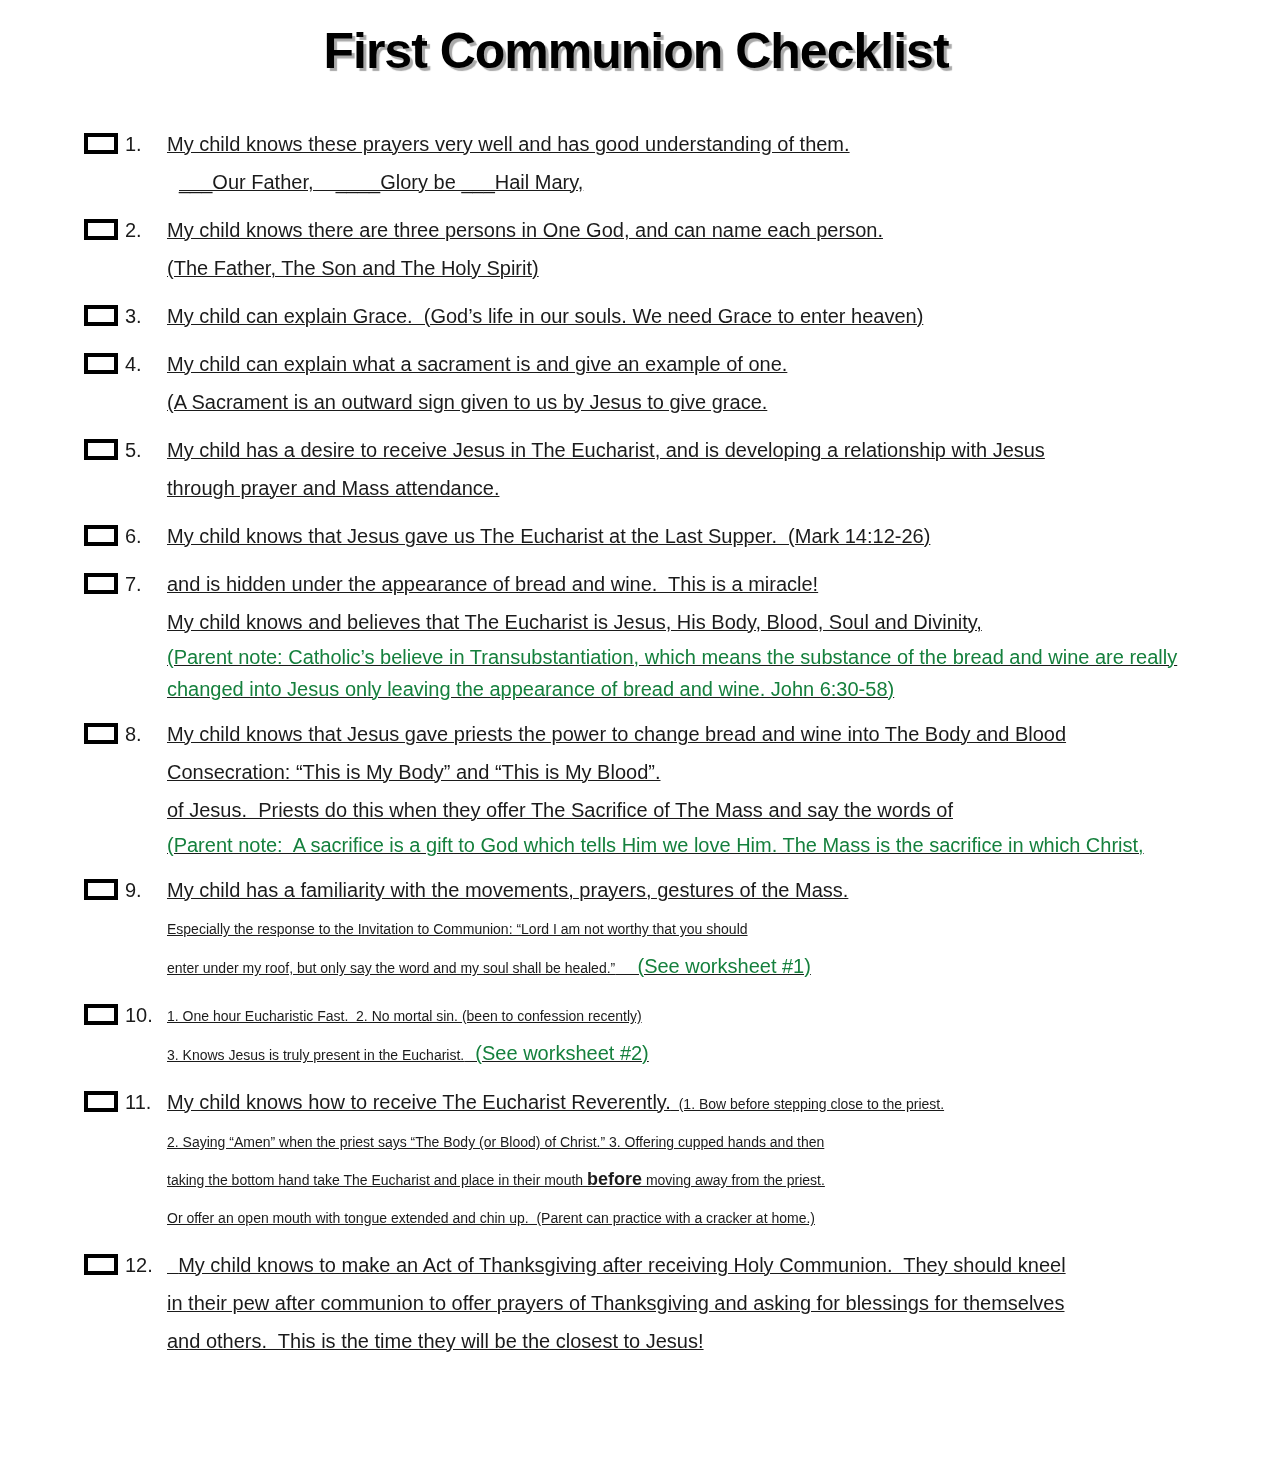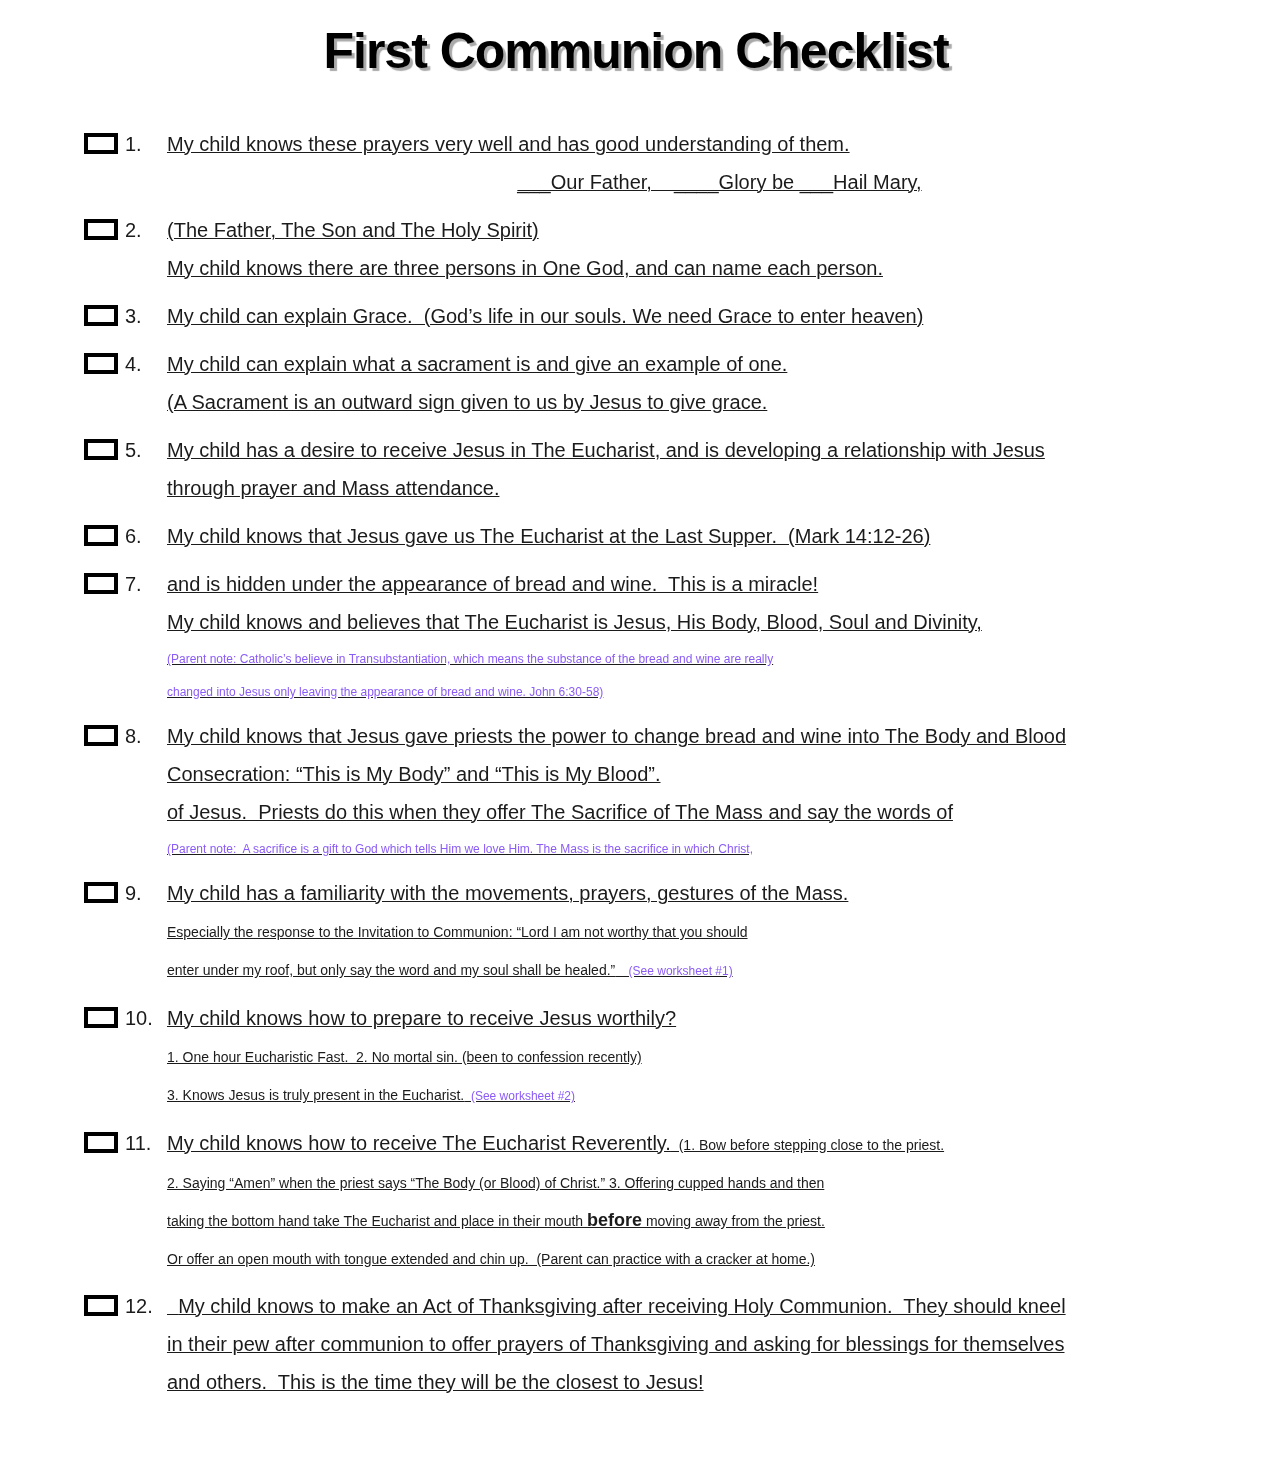--- a/index.html
+++ b/index.html
@@ -59,46 +59,46 @@
   .item-lines {
     flex: 1 1 auto;
     min-width: 0;
   }
   .line {
     line-height: 37px;
     white-space: pre-wrap;
     text-decoration: underline;
   }
   .line.small-line { line-height: 31px; }
-  .line.indent { padding-left: 12px; text-align: center; }
+  .line.indent { padding-left: 12px; }
   .seg-main        { font-size: 20px; }
   .seg-medium      { font-size: 14px; }
   .seg-medium-bold { font-size: 18px; font-weight: 700; }
-  .seg-small       { font-size: 12px; color: #8b5cf6; }
+  .seg-small       { font-size: 20px; color: #15803d; }
 </style>
 </head>
 <body>
 
 <div class="page">
   <h1 class="title">First Communion Checklist</h1>
   <div class="checklist">
       <div class="item">
         <span class="item-checkbox" role="checkbox" aria-checked="false"></span>
         <span class="item-number">1.</span>
         <div class="item-lines">
           <div class="line"><span class="seg-main">My child knows these prayers very well and has good understanding of them.</span></div>
           <div class="line indent"><span class="seg-main">___Our Father,    ____Glory be ___Hail Mary,</span></div>
         </div>
       </div>
       <div class="item">
         <span class="item-checkbox" role="checkbox" aria-checked="false"></span>
         <span class="item-number">2.</span>
         <div class="item-lines">
+          <div class="line"><span class="seg-main">My child knows there are three persons in One God, and can name each person.</span></div>
           <div class="line"><span class="seg-main">(The Father, The Son and The Holy Spirit)</span></div>
-          <div class="line"><span class="seg-main">My child knows there are three persons in One God, and can name each person.</span></div>
         </div>
       </div>
       <div class="item">
         <span class="item-checkbox" role="checkbox" aria-checked="false"></span>
         <span class="item-number">3.</span>
         <div class="item-lines">
           <div class="line"><span class="seg-main">My child can explain Grace.  (God’s life in our souls. We need Grace to enter heaven)</span></div>
         </div>
       </div>
       <div class="item">
@@ -150,21 +150,20 @@
         <div class="item-lines">
           <div class="line"><span class="seg-main">My child has a familiarity with the movements, prayers, gestures of the Mass.</span></div>
           <div class="line"><span class="seg-medium">Especially the response to the Invitation to Communion: “Lord I am not worthy that you should</span></div>
           <div class="line"><span class="seg-medium">enter under my roof, but only say the word and my soul shall be healed.”</span><span class="seg-small">    (See worksheet #1)</span></div>
         </div>
       </div>
       <div class="item">
         <span class="item-checkbox" role="checkbox" aria-checked="false"></span>
         <span class="item-number">10.</span>
         <div class="item-lines">
-          <div class="line"><span class="seg-main">My child knows how to prepare to receive Jesus worthily?</span></div>
           <div class="line"><span class="seg-medium">1. One hour Eucharistic Fast.  2. No mortal sin. (been to confession recently)</span></div>
           <div class="line"><span class="seg-medium">3. Knows Jesus is truly present in the Eucharist.</span><span class="seg-small">  (See worksheet #2)</span></div>
         </div>
       </div>
       <div class="item">
         <span class="item-checkbox" role="checkbox" aria-checked="false"></span>
         <span class="item-number">11.</span>
         <div class="item-lines">
           <div class="line"><span class="seg-main">My child knows how to receive The Eucharist Reverently.</span><span class="seg-medium">  (1. Bow before stepping close to the priest.</span></div>
           <div class="line"><span class="seg-medium">2. Saying “Amen” when the priest says “The Body (or Blood) of Christ.” 3. Offering cupped hands and then</span></div>

